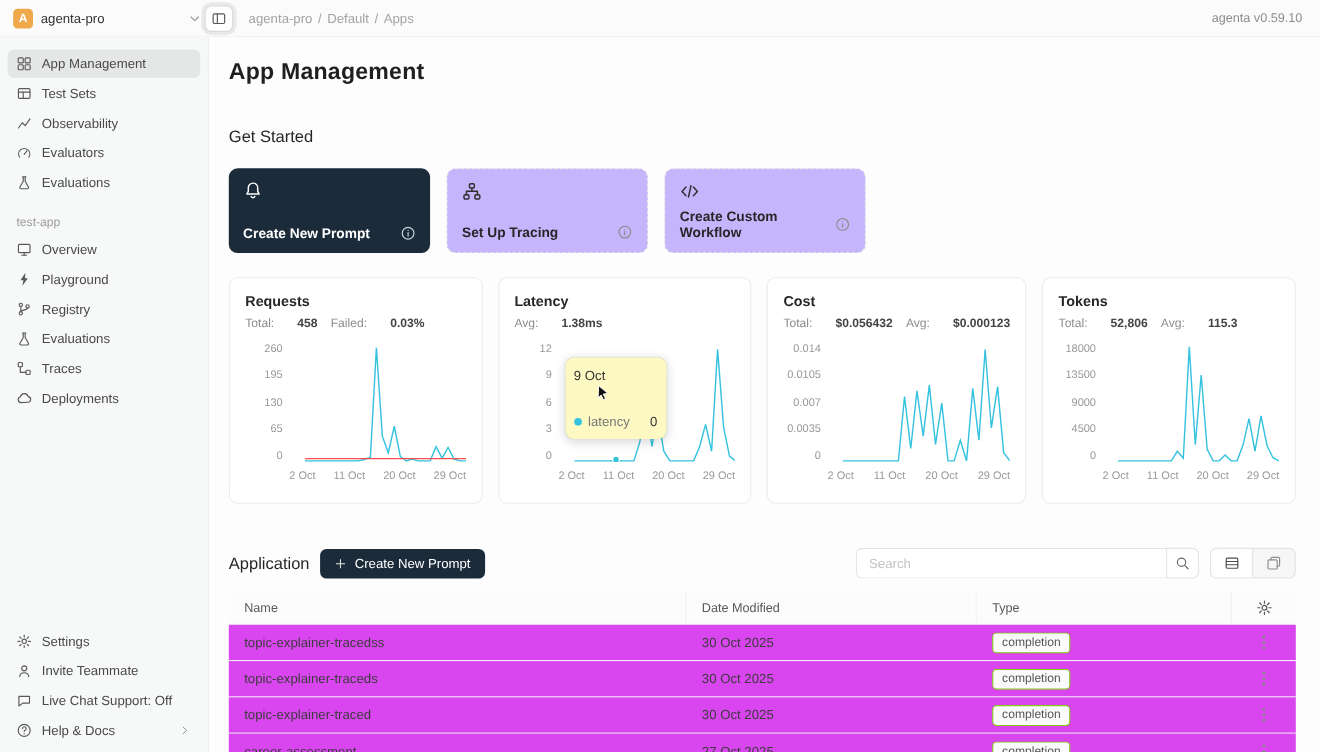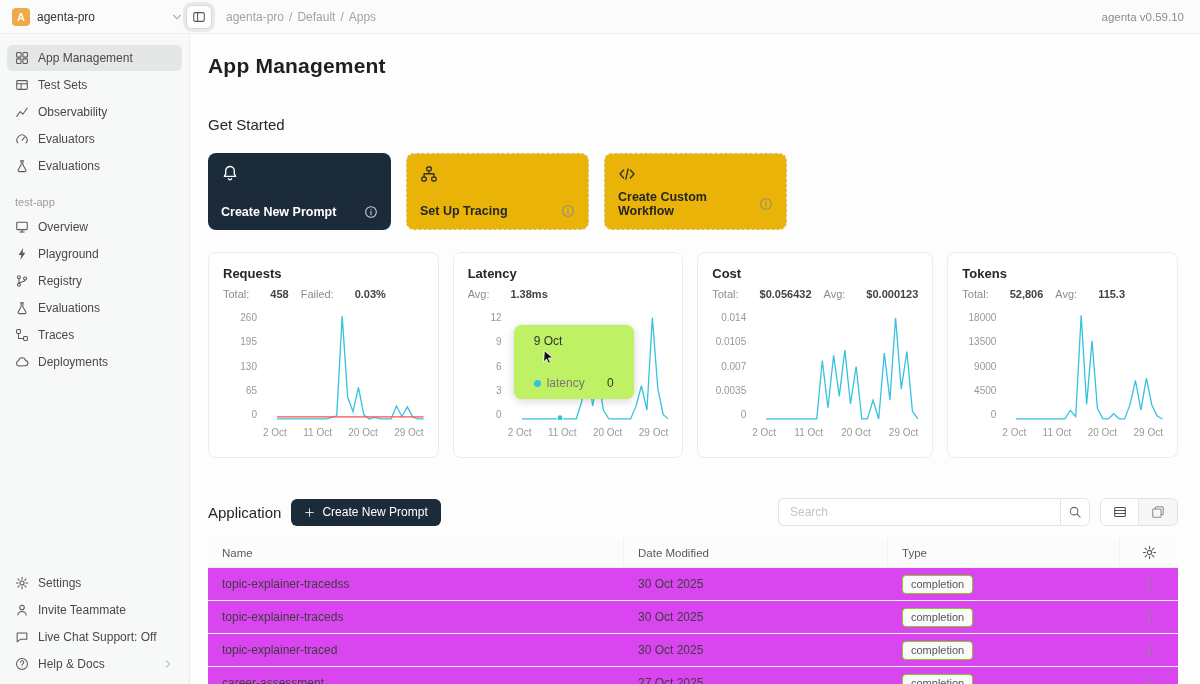--- a/index.html
+++ b/index.html
@@ -25,41 +25,41 @@
   .side-item.active{background:#e5e6e6}
   .side-section{margin:16px 15px 5px;font-size:11px;color:#9c9c9c}
   .side-bottom{margin-top:auto;padding-bottom:6px}
   .side-item .trail{margin-left:auto;color:#8c8c8c;width:12px;height:12px}
   
   .main{flex:1;padding:20px 22px 0 18px;position:relative;background:#fdfdfd;overflow:hidden}
   .page-title{font-size:21px;font-weight:700;color:#1f1f1f;letter-spacing:.2px}
   .section-h{font-size:15px;font-weight:400;color:#262626}
   .gs-head{margin-top:38px}
   .gs-row{display:flex;gap:15px;margin-top:20px}
-  .gs-card{width:183px;height:77px;border-radius:8px;padding:11px 13px;display:flex;flex-direction:column;justify-content:space-between;cursor:pointer;background:#eab308;border:1px dashed #e3e3e3}
+  .gs-card{width:183px;height:77px;border-radius:8px;padding:11px 13px;display:flex;flex-direction:column;justify-content:space-between;cursor:pointer;background:#c4b5fd;border:1px dashed #e3e3e3}
   .gs-card.dark{background:#1b2b3a;border:none;color:#fff}
   .gs-card .top-icon{width:18px;height:18px;color:#303030}
   .gs-card.dark .top-icon{color:#fff}
   .gs-bottom{display:flex;align-items:center;justify-content:space-between}
   .gs-label{font-size:12.5px;font-weight:600;color:#262626}
   .gs-card.dark .gs-label{color:#fff}
   .gs-info{width:14px;height:14px;color:#8c8c8c;cursor:pointer}
   .gs-card.dark .gs-info{color:#cfd6dc}
   
   .stat-row{display:flex;gap:14px;margin-top:22px}
   .stat-card{flex:1;height:206px;background:#fff;border:1px solid #ececec;border-radius:8px;padding:13px 14px;position:relative}
   .stat-title{font-size:13px;font-weight:700;color:#262626}
   .stat-line{display:flex;gap:12px;margin-top:7px;font-size:11px;color:#8c8c8c}
   .stat-value{color:#434343;font-weight:700;margin-left:21px}
   .chart-area{display:flex;gap:20px;margin-top:12px}
   .yaxis{width:34px;height:108px;display:flex;flex-direction:column;justify-content:space-between;align-items:flex-end;font-size:10px;color:#999;line-height:1;padding-top:1px}
   .plot{flex:1;height:108px;position:relative}
   .plot svg{position:absolute;inset:0;width:100%;height:100%}
   .xaxis{display:flex;justify-content:space-between;margin:7px 0 0 40px;font-size:10px;color:#999}
-  .chart-tooltip{position:absolute;left:60px;top:72px;width:120px;background:#bef264;border-radius:8px;box-shadow:0 2px 10px rgba(0,0,0,.16),0 0 1px rgba(0,0,0,.12);padding:9px 20px;z-index:4}
+  .chart-tooltip{position:absolute;left:60px;top:72px;width:92px;background:#fef9c3;border-radius:8px;box-shadow:0 2px 10px rgba(0,0,0,.16),0 0 1px rgba(0,0,0,.12);padding:9px 8px;z-index:4}
   .tt-date{font-size:12px;color:#333}
   .tt-row{display:flex;align-items:center;gap:6px;margin-top:28px;font-size:12px}
   .tt-dot{width:7px;height:7px;border-radius:50%;flex:none}
   .tt-name{color:#777}
   .tt-val{margin-left:auto;color:#333}
   .cursor{position:absolute;left:86px;top:96px;width:16px;height:16px;z-index:5}
   
   .app-bar{display:flex;align-items:center;margin-top:40px;gap:10px}
   .btn-dark{display:flex;align-items:center;gap:7px;background:#1b2b3a;color:#fff;height:27px;padding:0 13px;border-radius:6px;font-size:12px;cursor:pointer}
   .btn-dark .icon{width:11px;height:11px}

